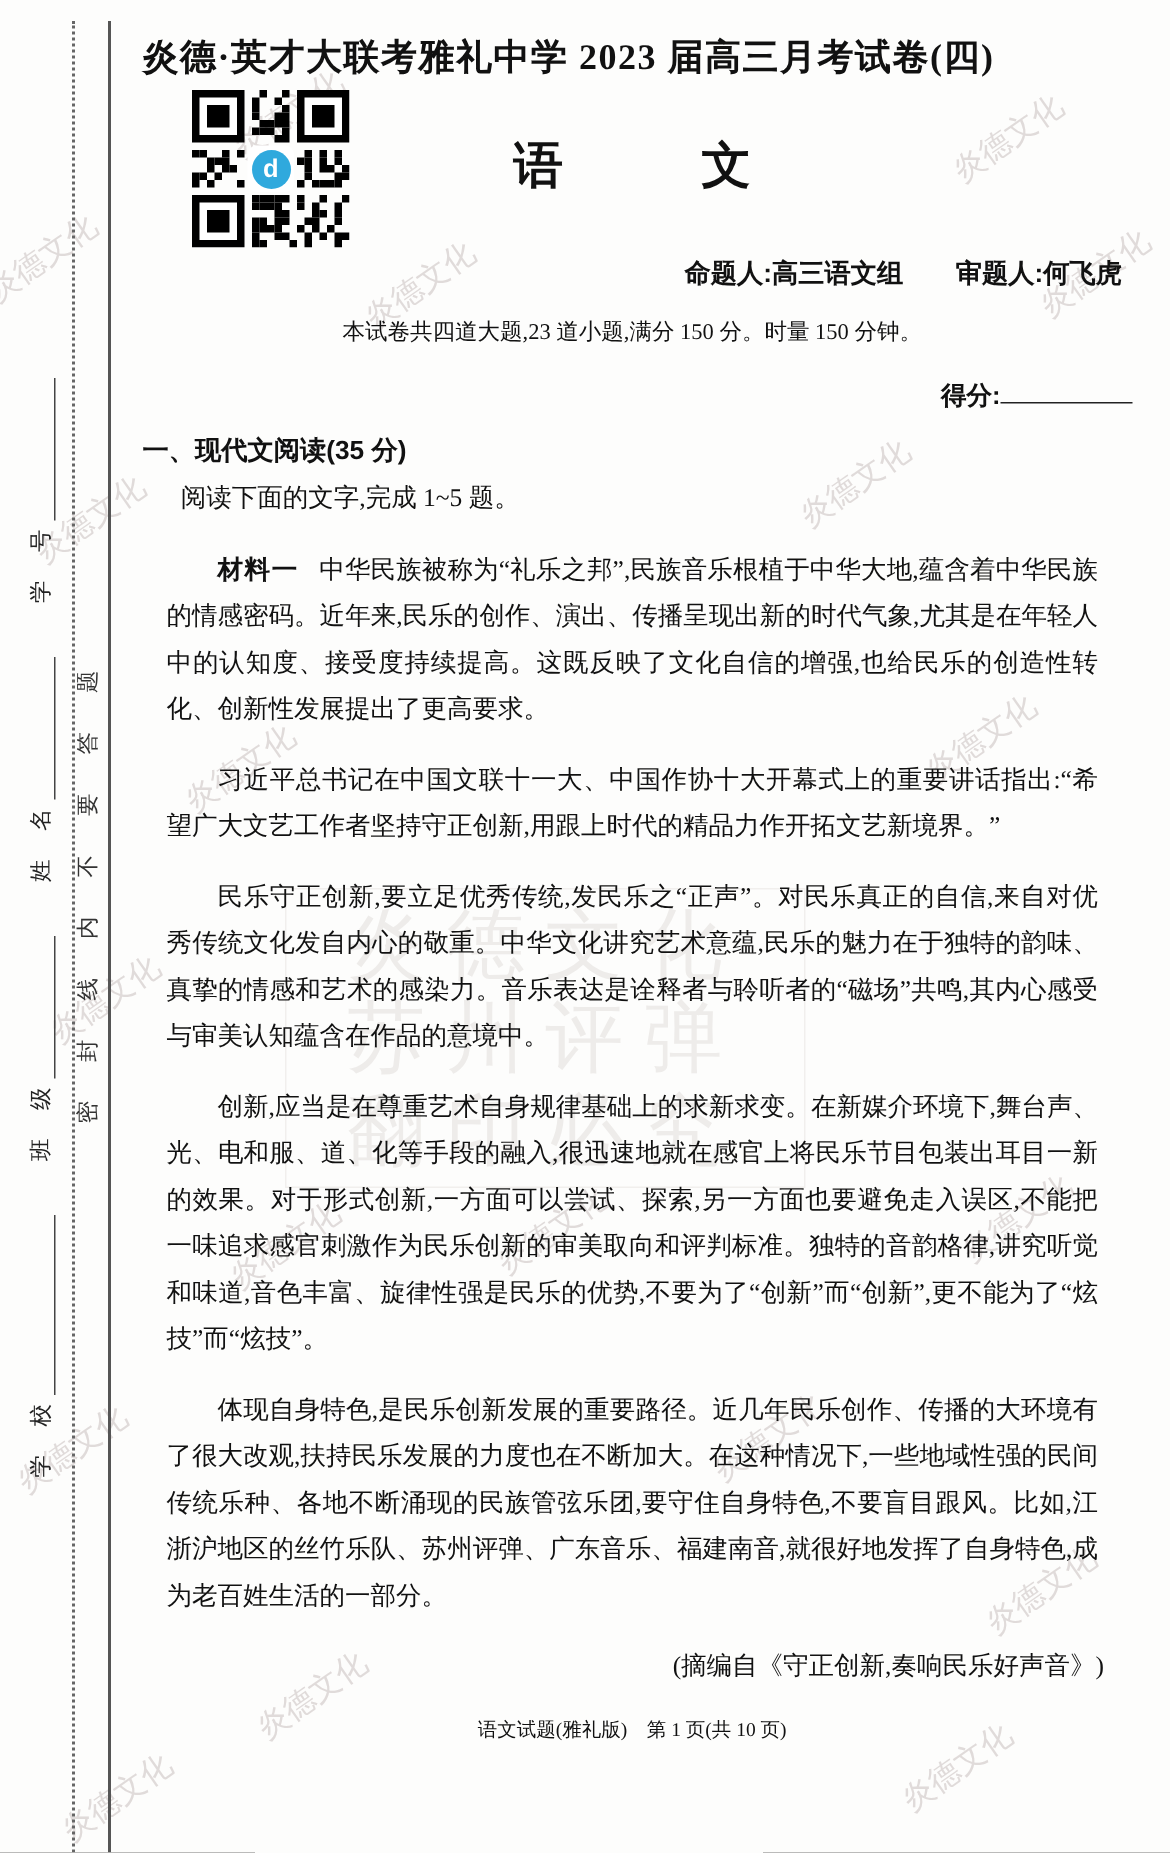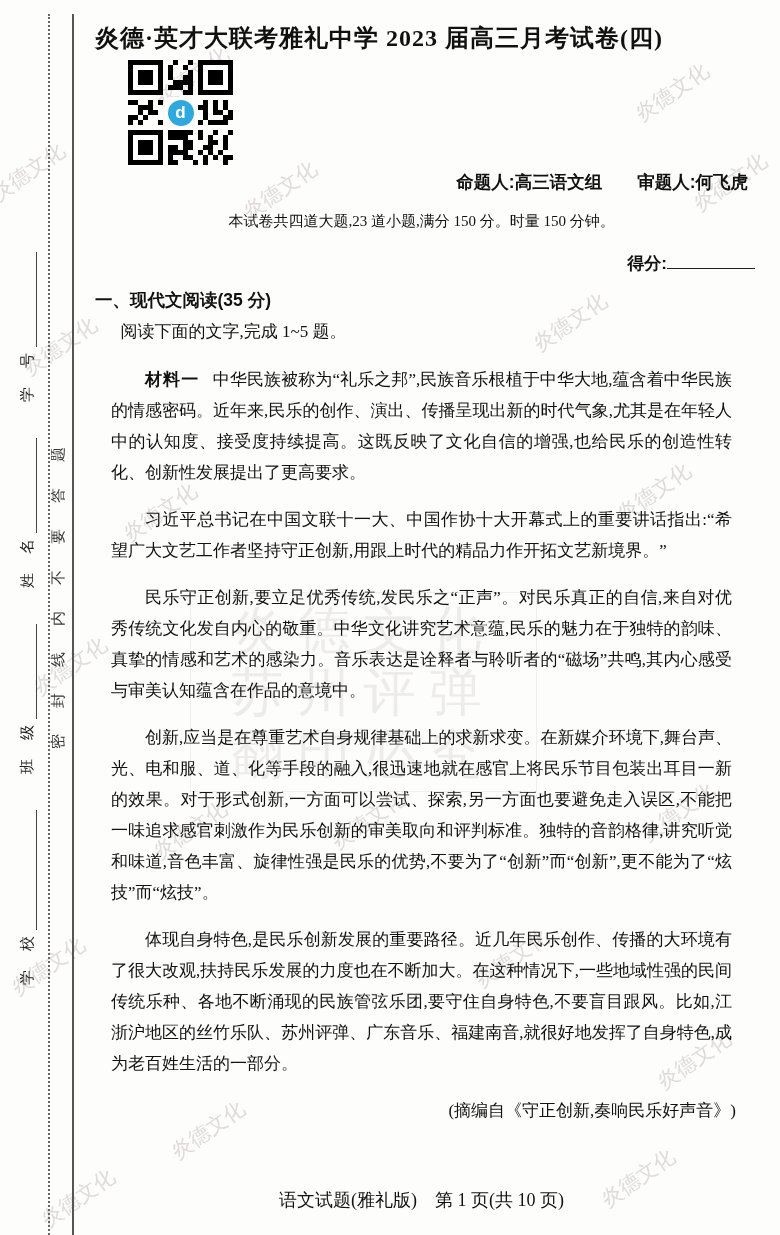--- a/index.html
+++ b/index.html
@@ -39,21 +39,21 @@
   .score-line{display:inline-block;width:88px;border-bottom:1.5px solid #222;height:18px;}
   
   .content{position:absolute;left:95px;top:284px;width:653px;z-index:1;}
   .sec-heading{font-size:17.5px;font-weight:bold;line-height:32px;font-family:"Liberation Sans","DejaVu Sans",sans-serif;margin:0;}
   .part-heading{font-size:17px;line-height:32px;text-indent:1.5em;margin:0;}
   .intro-line{font-size:17px;line-height:32px;text-indent:1.5em;margin:0;}
   .para{font-size:17px;line-height:31px;text-indent:2em;text-align:justify;margin:16px;}
   .para b{font-family:"Liberation Sans",sans-serif;letter-spacing:1px;padding-right:0.8em;}
   .citation{font-size:17px;line-height:31px;text-align:right;padding-right:12px;margin:0;}
   
-  .footer{position:absolute;left:95px;top:1188px;width:653px;text-align:center;font-size:18px;z-index:2;}
+  .footer{position:absolute;left:95px;top:1144px;width:653px;text-align:center;font-size:13px;z-index:2;}
 </style>
 </head>
 <body>
 
 <div class="page">
 
   <div id="wm-layer">
       <div class="wm" style="left: 150px; top: 62px;">炎德文化</div>
       <div class="wm" style="left: 630px; top: 78px;">炎德文化</div>
       <div class="wm" style="left: -14px; top: 158px;">炎德文化</div>
@@ -217,20 +217,21 @@
         <rect x="80" y="10" width="15" height="15" fill="#000"></rect>
         <rect x="0" y="70" width="35" height="35" fill="#000"></rect>
         <rect x="5" y="75" width="25" height="25" fill="#fff"></rect>
         <rect x="10" y="80" width="15" height="15" fill="#000"></rect>
       </svg>
     <div class="qr-logo">
       <span class="circ" id="qr-circ" style="background: rgb(47, 169, 221);">d</span>
     </div>
   </div>
 
+  <div class="subject-title">语　文</div>
   <div class="setters">命题人:高三语文组　　审题人:何飞虎</div>
   <div class="instructions">本试卷共四道大题,23 道小题,满分 150 分。时量 150 分钟。</div>
 
   <div class="score-row">
     <span>得分:</span><span class="score-line"></span>
   </div>
 
   <div class="content">
     <p class="sec-heading">一、现代文阅读(35 分)</p>
     <p class="intro-line">阅读下面的文字,完成 1~5 题。</p>

